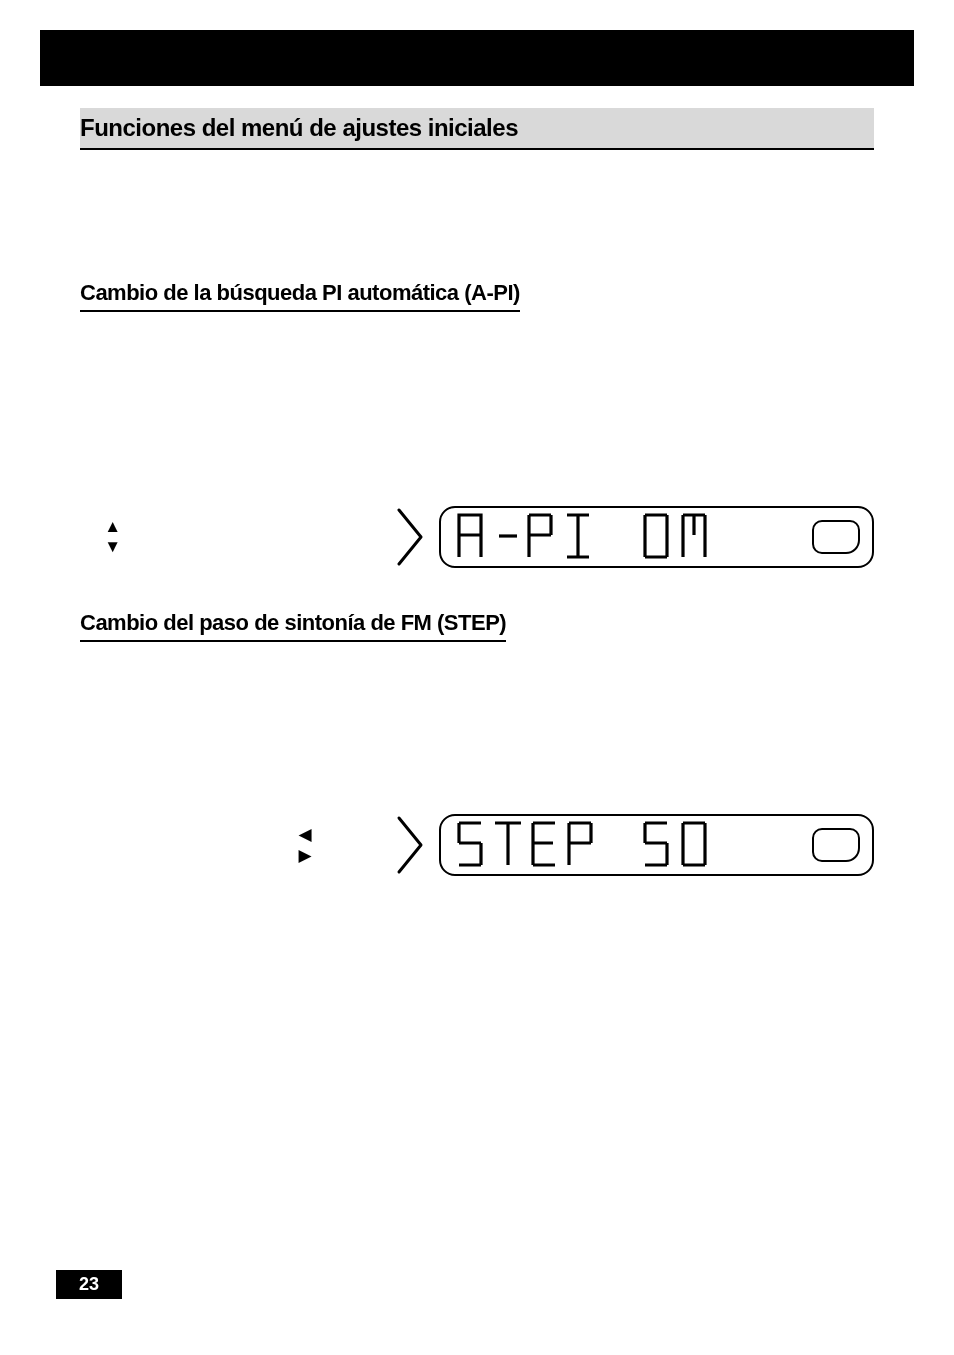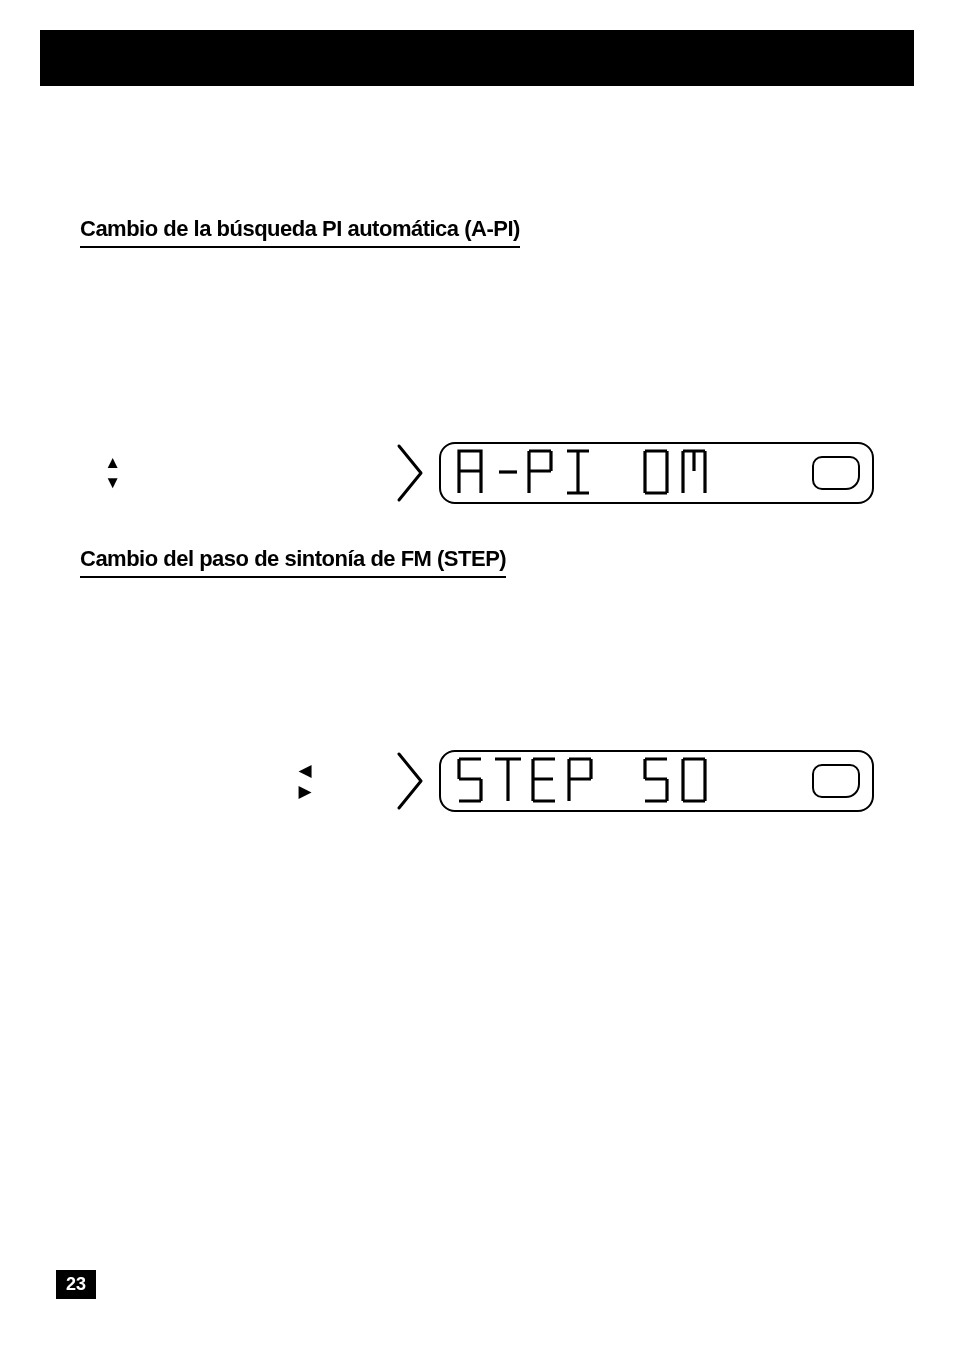--- a/index.html
+++ b/index.html
@@ -84,37 +84,40 @@
   }
 
   .page-num {
     position: absolute;
     left: 56px;
     bottom: 56px;
     background: #000;
     color: #fff;
     font-size: 18px;
     font-weight: bold;
-    padding: 4px 10px;
+    padding: 4px 23px;
   }
 
   
   .lcd-svg {
     height: 56px;
   }
 </style>
 </head>
 <body>
 
 <div class="page">
 
   <div class="black-bar"></div>
 
   <div class="content">
 
+    <div class="main-title-wrap">
+      <span class="main-title">Funciones del menú de ajustes iniciales</span>
+    </div>
 
     <div style="margin-top:88px;">
       <span class="sub-title">Cambio de la búsqueda PI automática (A-PI)</span>
 
       <div class="section2-fig">
         <div class="row" style="display:flex;align-items:center;">
           <div style="width:16px;"></div>
           <span style="font-size:17px;letter-spacing:2px;">▲ ▼</span>
           <div style="width:280px;"></div>
           <div class="lcd-wrap">

